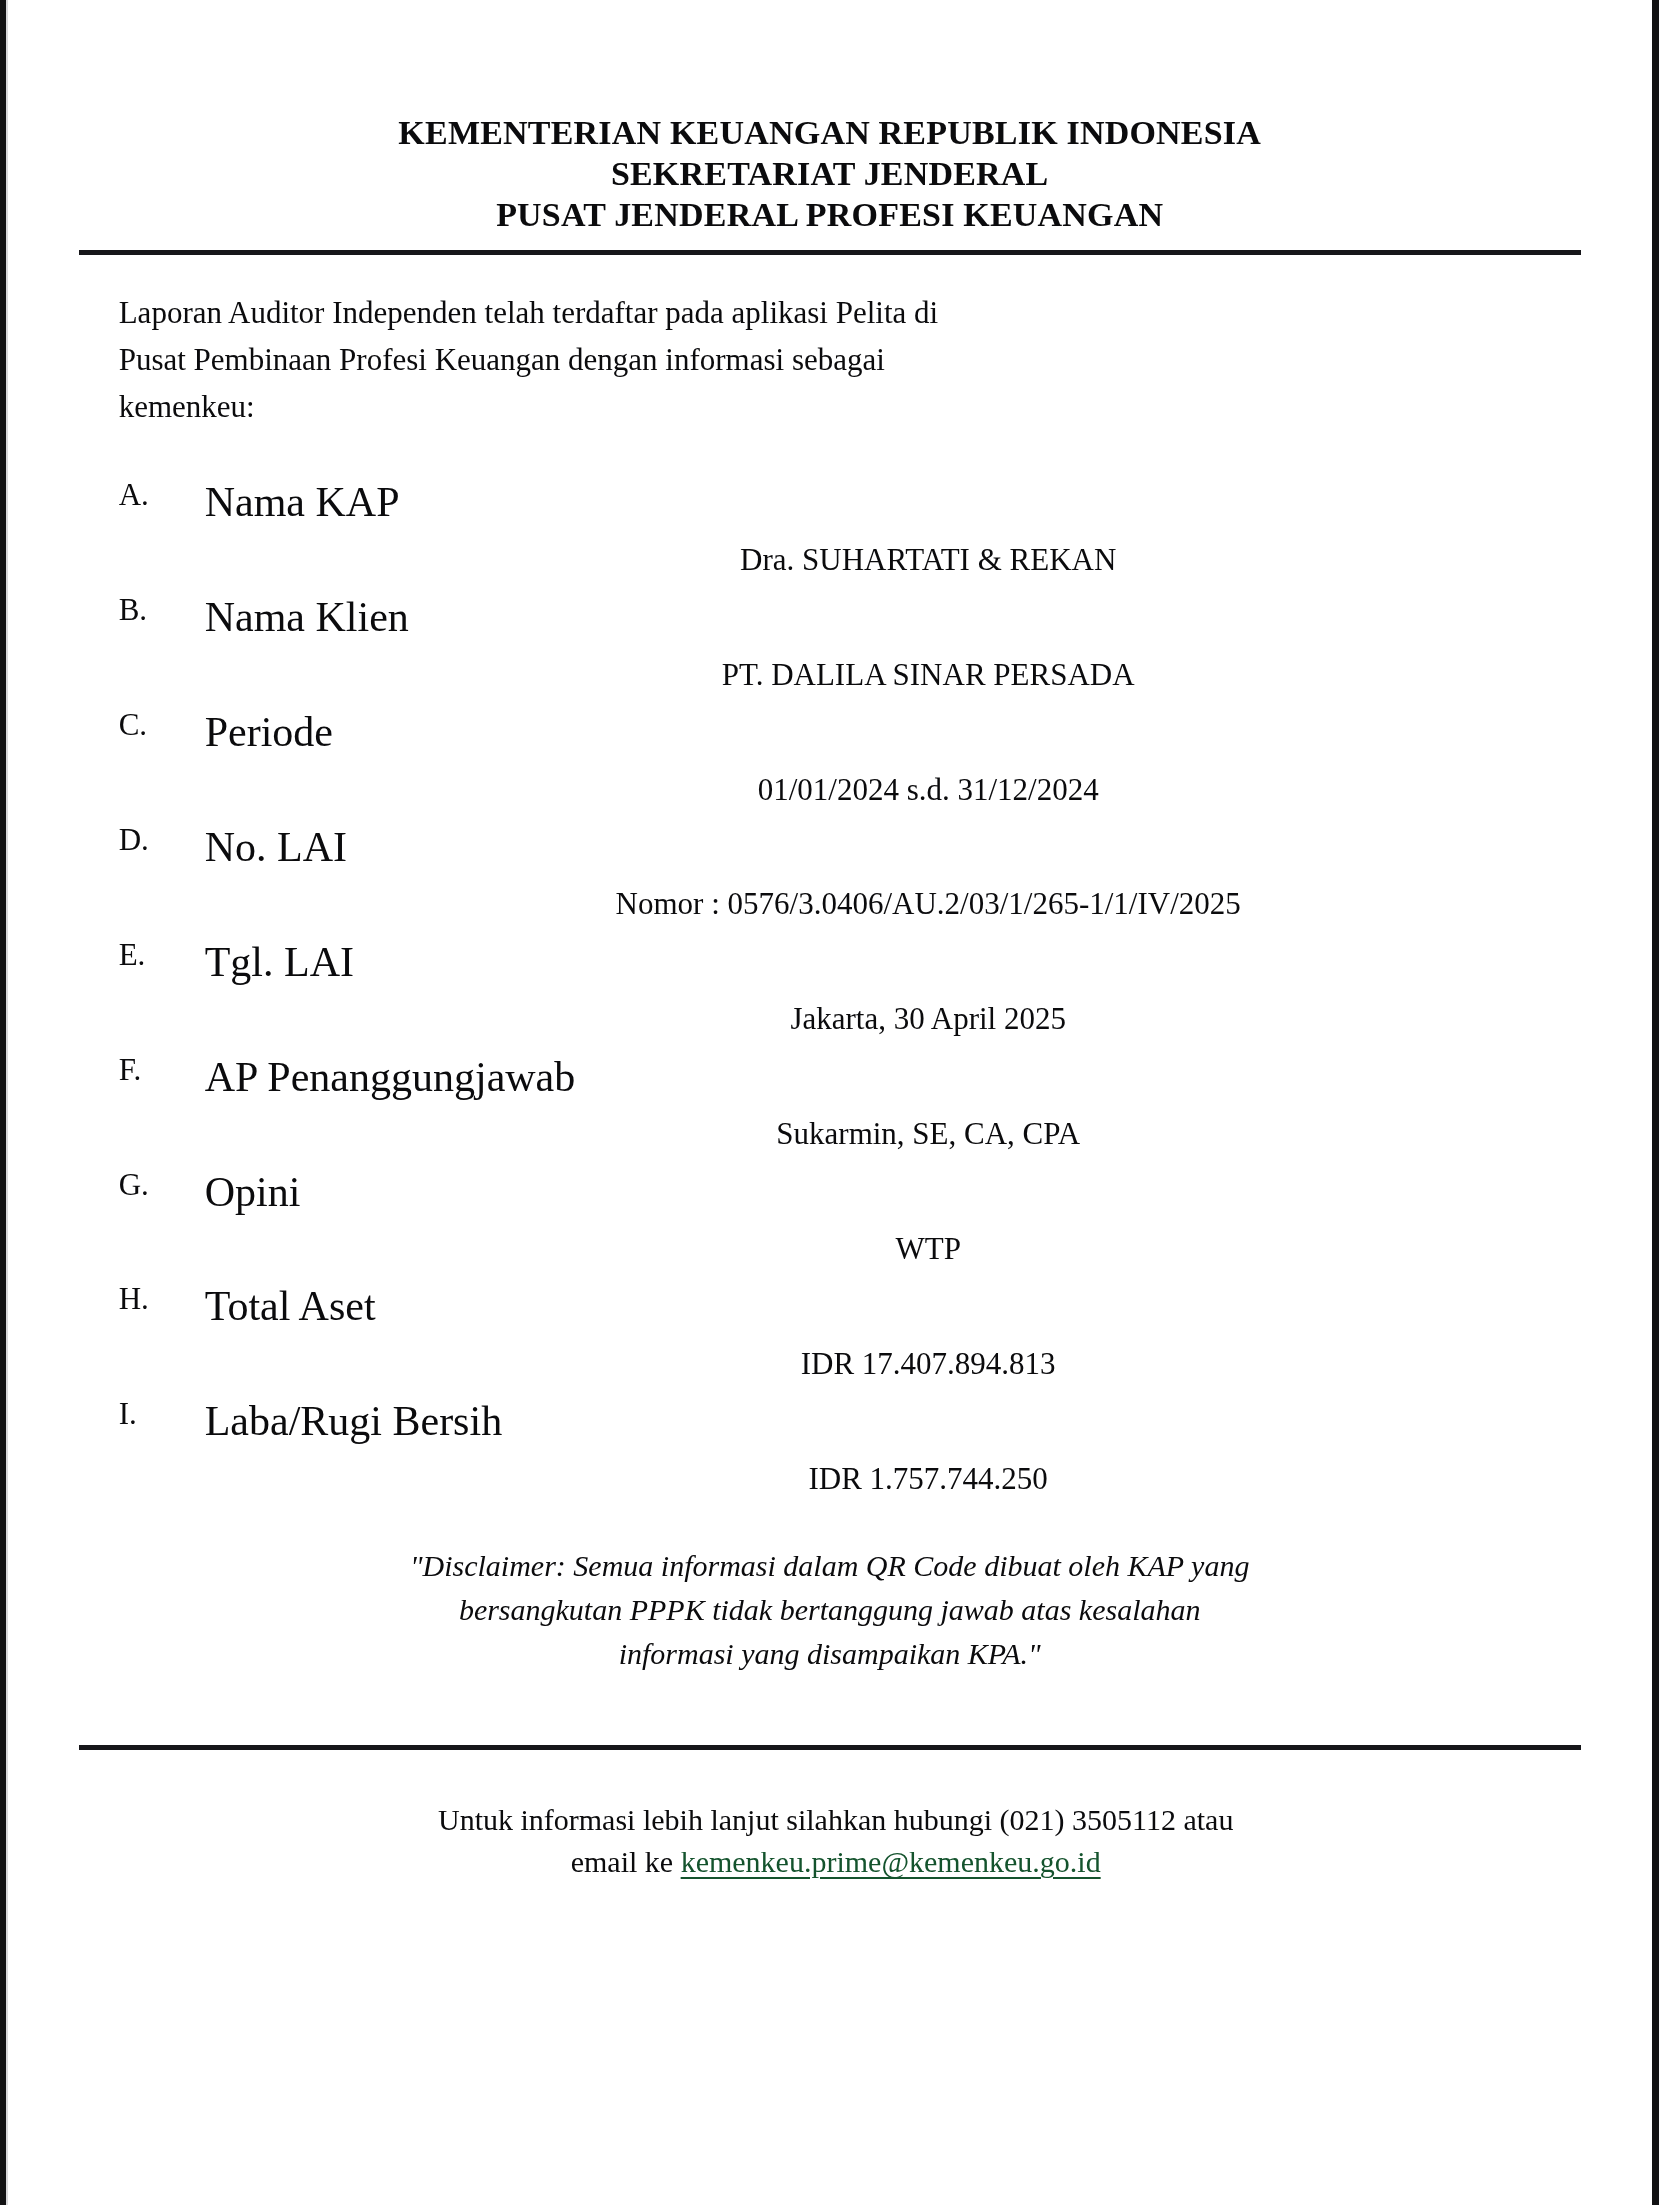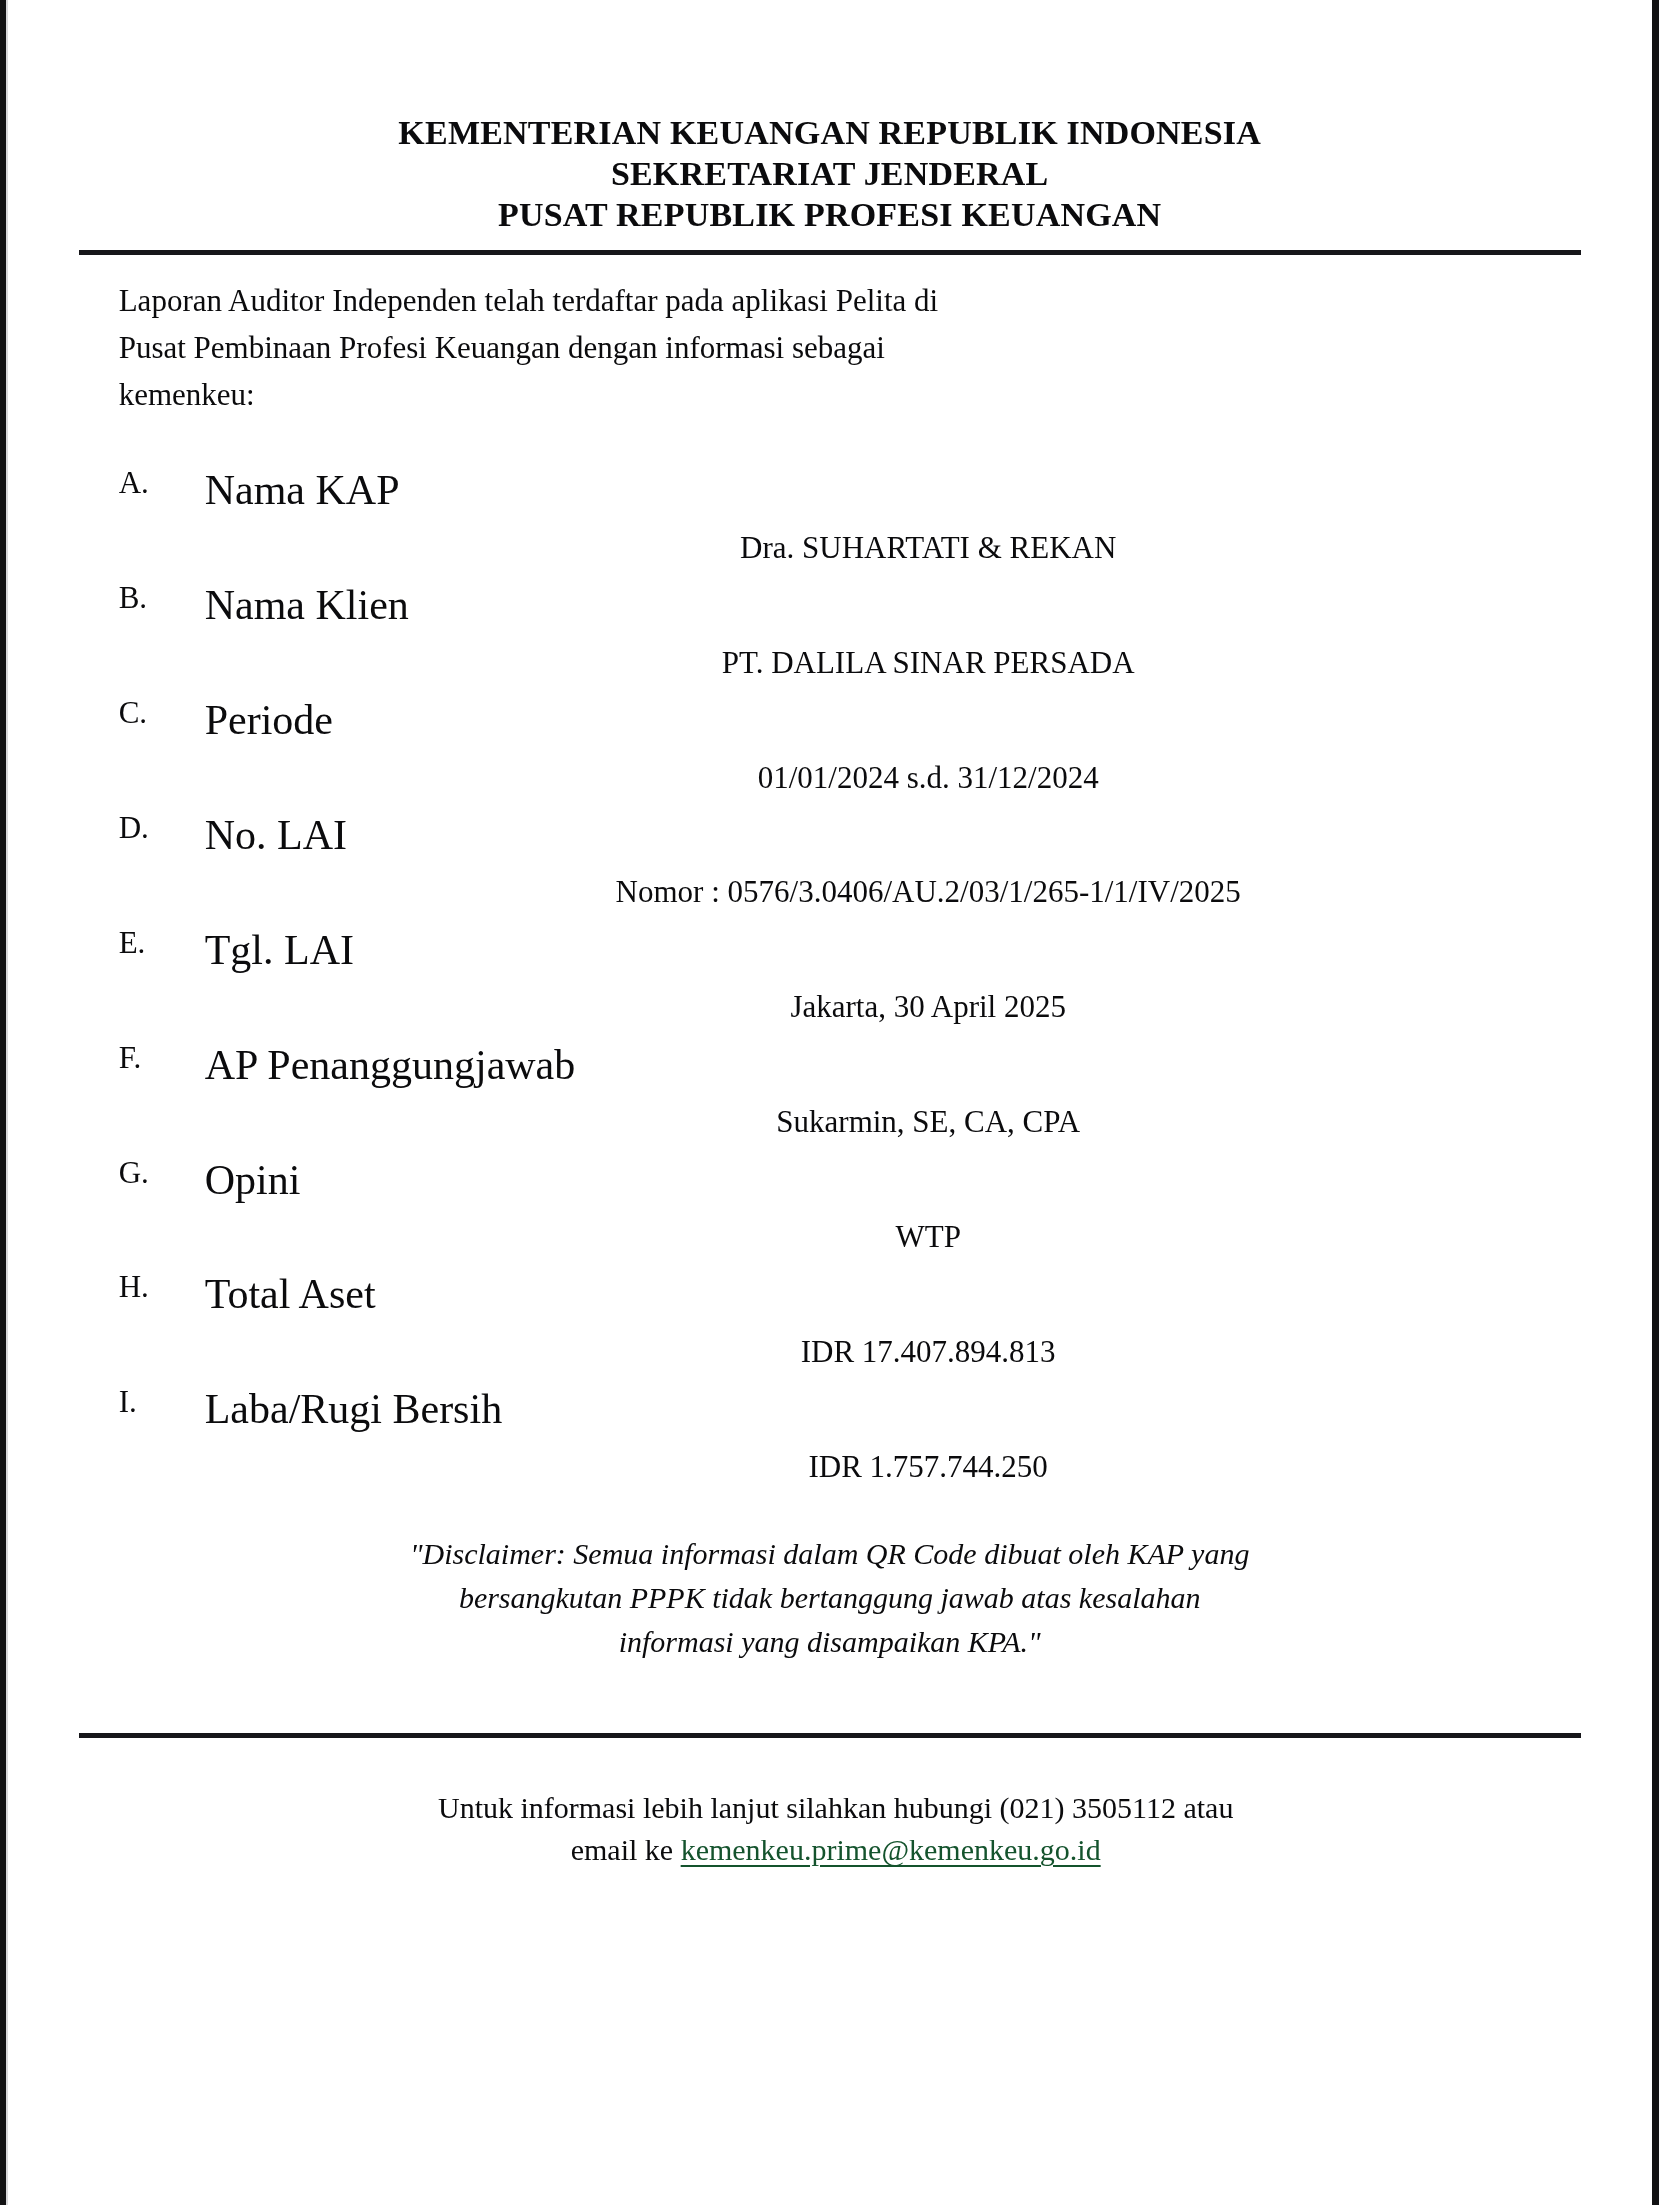--- a/index.html
+++ b/index.html
@@ -73,21 +73,21 @@
 
   .rule-top {
     margin: 14.5px auto 0 auto;
     width: 1502px;
     height: 5px;
     background: #16161a;
   }
 
   
   .intro {
-    margin: 22px 0 0 0;
+    margin: 34px 0 0 0;
     padding: 0 103px 0 111px;
     font-size: 31px;
     line-height: 1.52;
     text-align: justify;
     text-justify: inter-word;
   }
   .intro .last-line { text-align: left; }
 
   
   .info-list {
@@ -160,21 +160,21 @@
   <div class="gutter-left"></div>
   <div class="page-hairline-left"></div>
   <div class="gutter-right"></div>
   <div class="page-hairline-right"></div>
 
   <div class="page">
 
     <div class="doc-header">
       <div class="hline">KEMENTERIAN KEUANGAN REPUBLIK INDONESIA</div>
       <div class="hline">SEKRETARIAT JENDERAL</div>
-      <div class="hline">PUSAT REPUBLIK PROFESI KEUANGAN</div>
+      <div class="hline">PUSAT JENDERAL PROFESI KEUANGAN</div>
     </div>
 
     <div class="rule-top"></div>
 
     <div class="intro">
       <div>Laporan Auditor Independen telah terdaftar pada aplikasi Pelita di</div>
       <div>Pusat Pembinaan Profesi Keuangan dengan informasi sebagai</div>
       <div class="last-line">kemenkeu:</div>
     </div>
 

